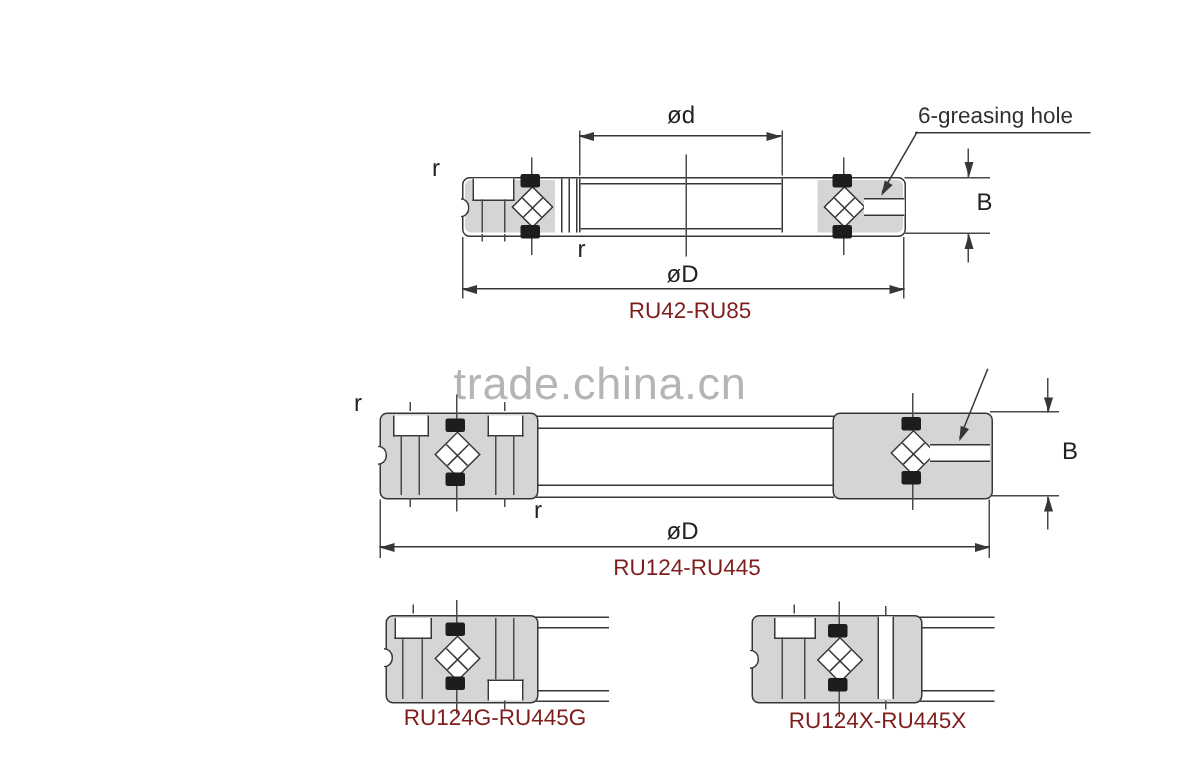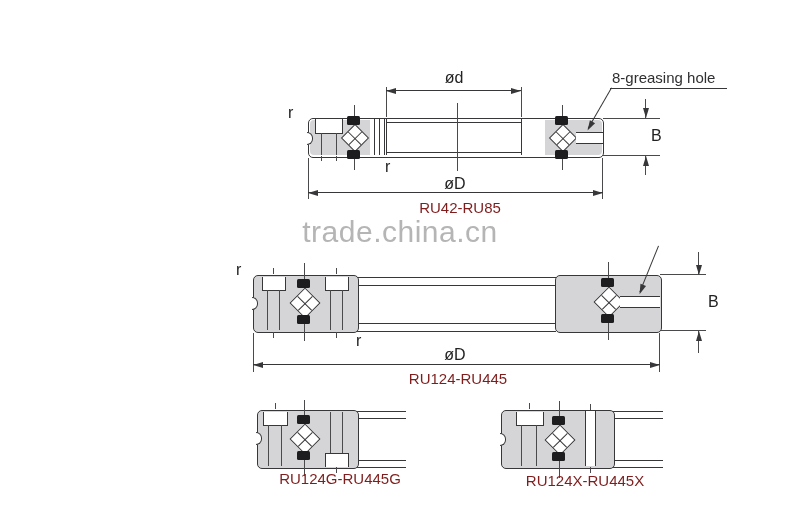--- a/index.html
+++ b/index.html
@@ -4,21 +4,21 @@
 <style>
   :root{
     --line:#37373a; --fill:#d5d5d7; --title_text:#56565a;
     --watermark_text:#b5b5b5; --label_text:#222222;
   }
   html,body{margin:0;padding:0;background:#fff;}
   .canvas{position:relative;width:800px;height:516px;background:#fff;overflow:hidden;
           font-family:"Liberation Sans","DejaVu Sans",sans-serif;}
   .title{position:absolute;left:8px;top:4px;margin:0;font-size:32px;font-weight:bold;
          letter-spacing:-0.5px;color:var(--title_text);white-space:nowrap;}
-  .watermark{position:absolute;left:0;right:0;top:215px;text-align:center;font-size:30px;
+  .watermark{position:absolute;left:0;right:0;top:240px;text-align:center;font-size:30px;
              color:var(--watermark_text);letter-spacing:0.5px;}
   .hline{position:absolute;height:0;border-top:1.4px solid var(--line);}
   .vline{position:absolute;width:0;border-left:1.4px solid var(--line);}
   .thin{border-width:1px;border-color:#4a4a4c;}
   .bar{position:absolute;background:#fff;border:1.5px solid var(--line);border-radius:5px;}
   .gfill{position:absolute;background:var(--fill);}
   .gblock{position:absolute;background:var(--fill);border:1.5px solid var(--line);border-radius:5px;}
   .wall{position:absolute;background:#fff;border-top:1.4px solid var(--line);border-bottom:1.4px solid var(--line);}
   .cbore{position:absolute;background:#fff;border:1.3px solid var(--line);border-top:none;}
   .cbore-b{position:absolute;background:#fff;border:1.3px solid var(--line);border-bottom:none;}
@@ -78,21 +78,21 @@
     <div class="seal" style="left:555px;top:115.5px;width:13px;height:9px"></div>
     <div class="seal" style="left:555px;top:150px;width:13px;height:9px"></div>
     <div class="slot" style="left:576px;top:132px;width:27px;height:10px"></div>
 
     <div class="vline thin" style="left:457px;top:103px;height:68px"></div>
 
     <div class="lead" style="left:612px;top:88px;width:47px;transform:rotate(120deg)">
       <span class="ah ah-right" style="right:-2px;top:-4.2px"></span>
     </div>
     <div class="hline" style="left:610px;top:88px;width:117px;border-width:1.3px"></div>
-    <div class="note" style="left:612px;top:69px">8-greasing hole</div>
+    <div class="note" style="left:612px;top:69px">6-greasing hole</div>
 
     <div class="vline thin" style="left:386px;top:87px;height:30px"></div>
     <div class="vline thin" style="left:521px;top:87px;height:30px"></div>
     <div class="hline" style="left:386px;top:90.2px;width:135px;border-width:1.2px"></div>
     <span class="ah ah-left" style="left:386px;top:87.5px"></span>
     <span class="ah ah-right" style="left:511px;top:87.5px"></span>
     <div class="dim c" style="left:428px;top:69px;width:52px">ød</div>
 
     <div class="hline thin" style="left:603px;top:117.5px;width:57px"></div>
     <div class="hline thin" style="left:603px;top:154.5px;width:57px"></div>
@@ -182,21 +182,21 @@
     <div class="vline thin" style="left:341.5px;top:411.5px;height:41px"></div>
     <div class="vline thin" style="left:274.5px;top:403px;height:6px"></div>
     <div class="vline thin" style="left:336px;top:467px;height:6px"></div>
     <div class="notch" style="left:256px;top:432px"></div>
 
     <div class="vline thin" style="left:303.5px;top:400px;height:76px"></div>
     <div class="diamond" style="left:294px;top:428px;width:20px;height:20px"></div>
     <div class="seal" style="left:297px;top:415px;width:13px;height:9px"></div>
     <div class="seal" style="left:297px;top:450.5px;width:13px;height:9px"></div>
 
-    <div class="model" style="left:255px;top:470px;width:170px">RU124G-RU445G</div>
+    <div class="model" style="left:245px;top:470px;width:170px">RU124G-RU445G</div>
   </div>
 
   <div>
     <div class="wall" style="left:613px;top:410.5px;width:50px;height:6.5px"></div>
     <div class="wall" style="left:613px;top:459.5px;width:50px;height:6.5px"></div>
     <div class="gblock" style="left:501px;top:410px;width:112px;height:57px"></div>
 
     <div class="cbore" style="left:516px;top:411.5px;width:26px;height:13px"></div>
     <div class="vline thin" style="left:521px;top:424.5px;height:41px"></div>
     <div class="vline thin" style="left:536px;top:424.5px;height:41px"></div>

